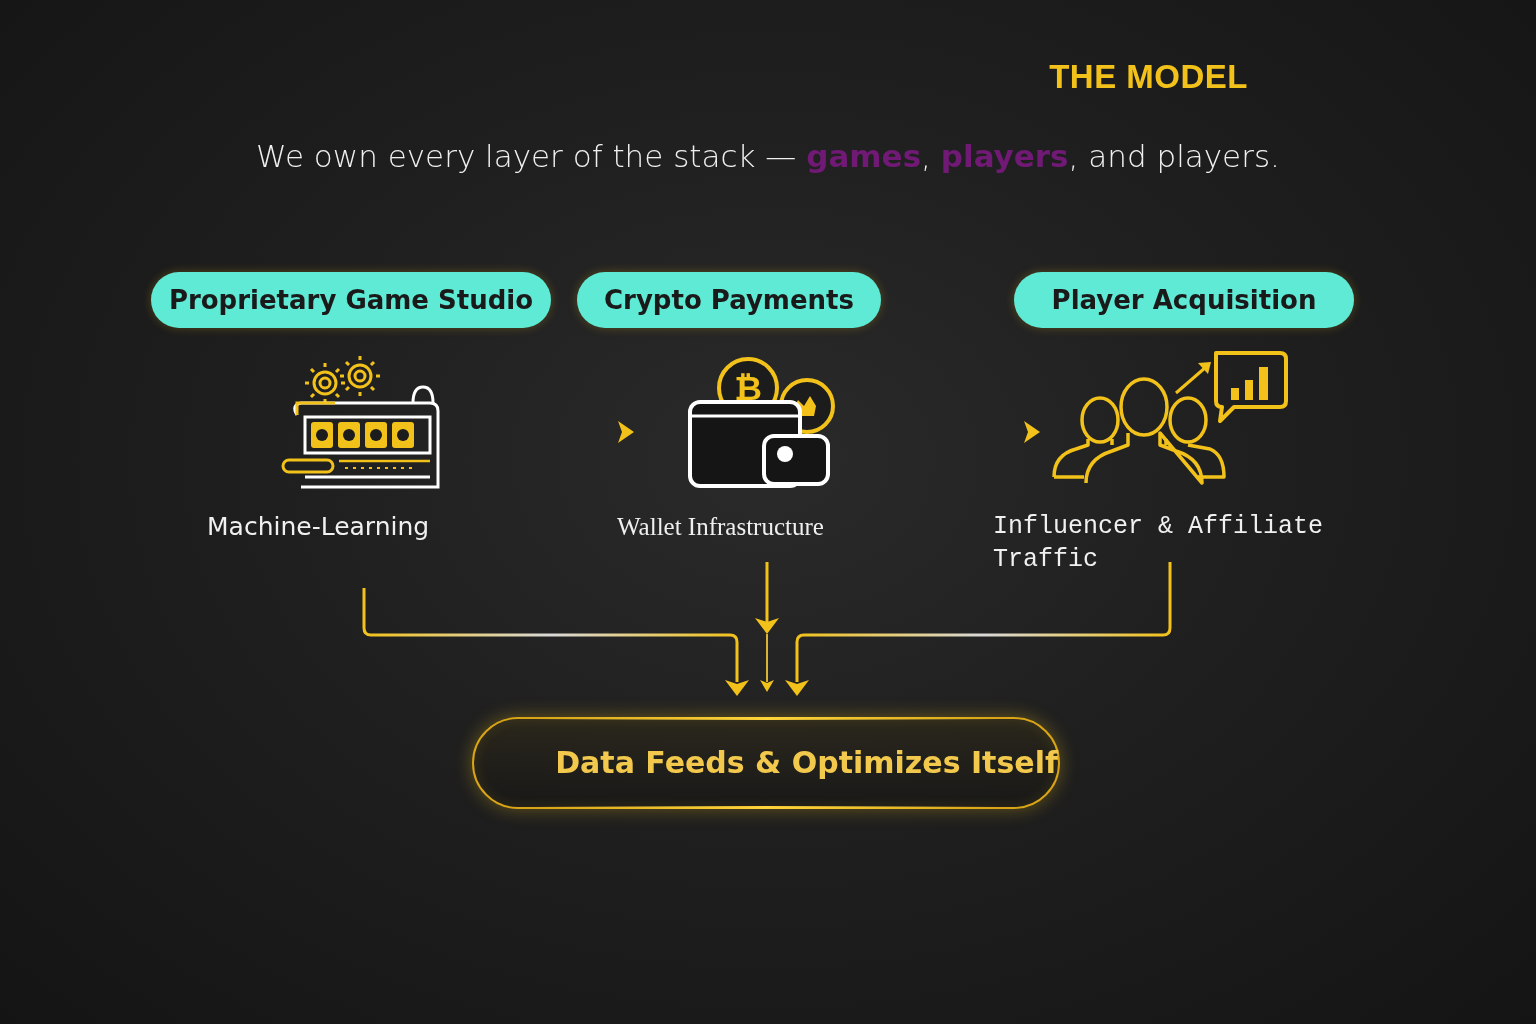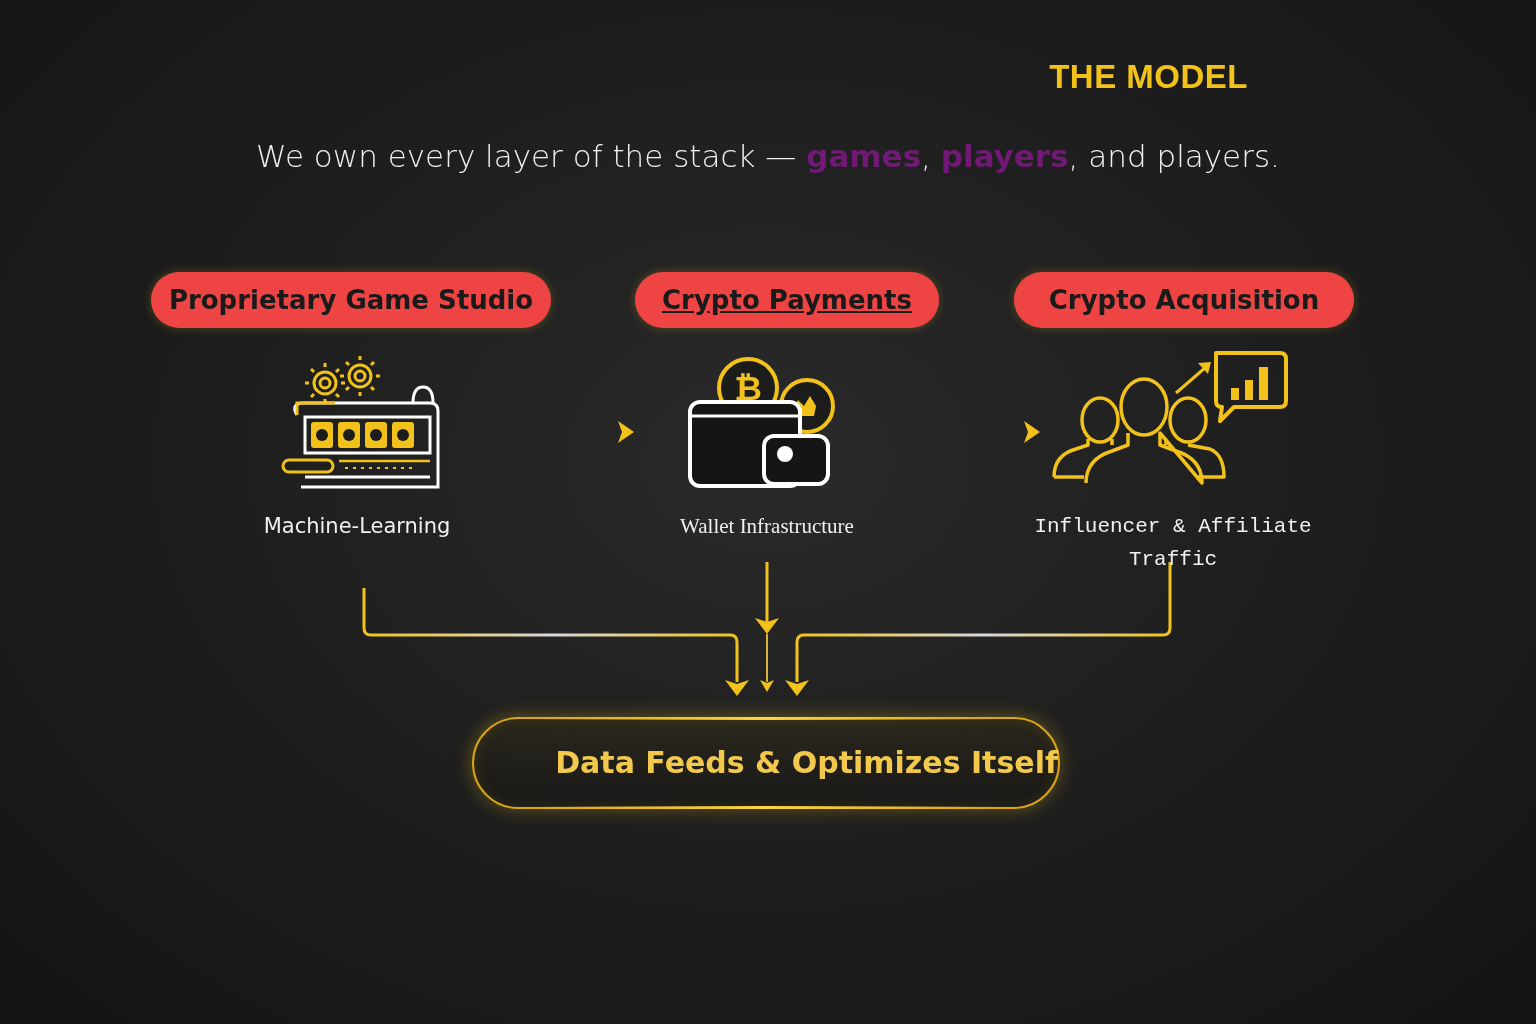--- a/index.html
+++ b/index.html
@@ -16,27 +16,27 @@
     color:#f2c21b; font-weight:bold; font-size:33px; letter-spacing:0.5px;
     font-family: "Liberation Sans", sans-serif;
     margin-left: 18px;
   }
   .subtitle {
     left:0; width:1536px; top:138px; text-align:center;
     font-size:31px; color:#f0f0f0; font-weight:300;
   }
   .subtitle b { font-weight:bold; color:#701a75; }
   .pill {
-    background:#ef4444; color:#1a1a1a; border-radius:28px;
+    background:#5eead4; color:#1a1a1a; border-radius:28px;
     height:56px; line-height:56px; text-align:center;
     font-size:26px; font-weight:bold;
     box-shadow: 0 0 10px rgba(242,194,27,0.25);
   }
   .label {
-    text-align:center; font-size:21px; color:#f0f0f0; line-height:33px;
+    font-size:25px; color:#f0f0f0; line-height:33px;
   }
   .result {
     left:472px; top:717px; width:588px; height:92px;
     border:2px solid #d9a516; border-radius:46px;
     box-sizing:border-box;
     background: linear-gradient(180deg, rgba(60,50,20,0.35), rgba(20,20,20,0.6));
     box-shadow: 0 0 18px rgba(242,194,27,0.35), inset 0 0 14px rgba(242,194,27,0.12);
     text-align:right; line-height:88px;
     color:#f2c94c; font-size:30px; font-weight:bold;
   }
@@ -50,22 +50,22 @@
   }
   svg { overflow:visible; }
 </style>
 </head>
 <body>
 
 <div class="abs title">THE MODEL</div>
 <div class="abs subtitle"><span>We own every layer of the stack — </span><b>games</b><span>, </span><b>players</b><span>, and players.</span></div>
 
 <div class="abs pill" style="left:151px; top:272px; width:400px;">Proprietary Game Studio</div>
-<div class="abs pill" style="left:635px; top:272px; width:304px;text-decoration:underline;">Crypto Payments</div>
-<div class="abs pill" style="left:1014px; top:272px; width:340px;">Crypto Acquisition</div>
+<div class="abs pill" style="left:577px; top:272px; width:304px;">Crypto Payments</div>
+<div class="abs pill" style="left:1014px; top:272px; width:340px;">Player Acquisition</div>
 
 <svg class="abs" style="left:0; top:0;" width="1536" height="1024">
   <defs>
     <linearGradient id="hgrad" x1="0" x2="1" y1="0" y2="0">
       <stop offset="0" stop-color="#888" stop-opacity="0.4"></stop>
       <stop offset="0.5" stop-color="#cfcfcf"></stop>
       <stop offset="1" stop-color="#f2c21b"></stop>
     </linearGradient>
     <linearGradient id="lgrad" x1="0" x2="1" y1="0" y2="0">
       <stop offset="0" stop-color="#f2c21b"></stop>

